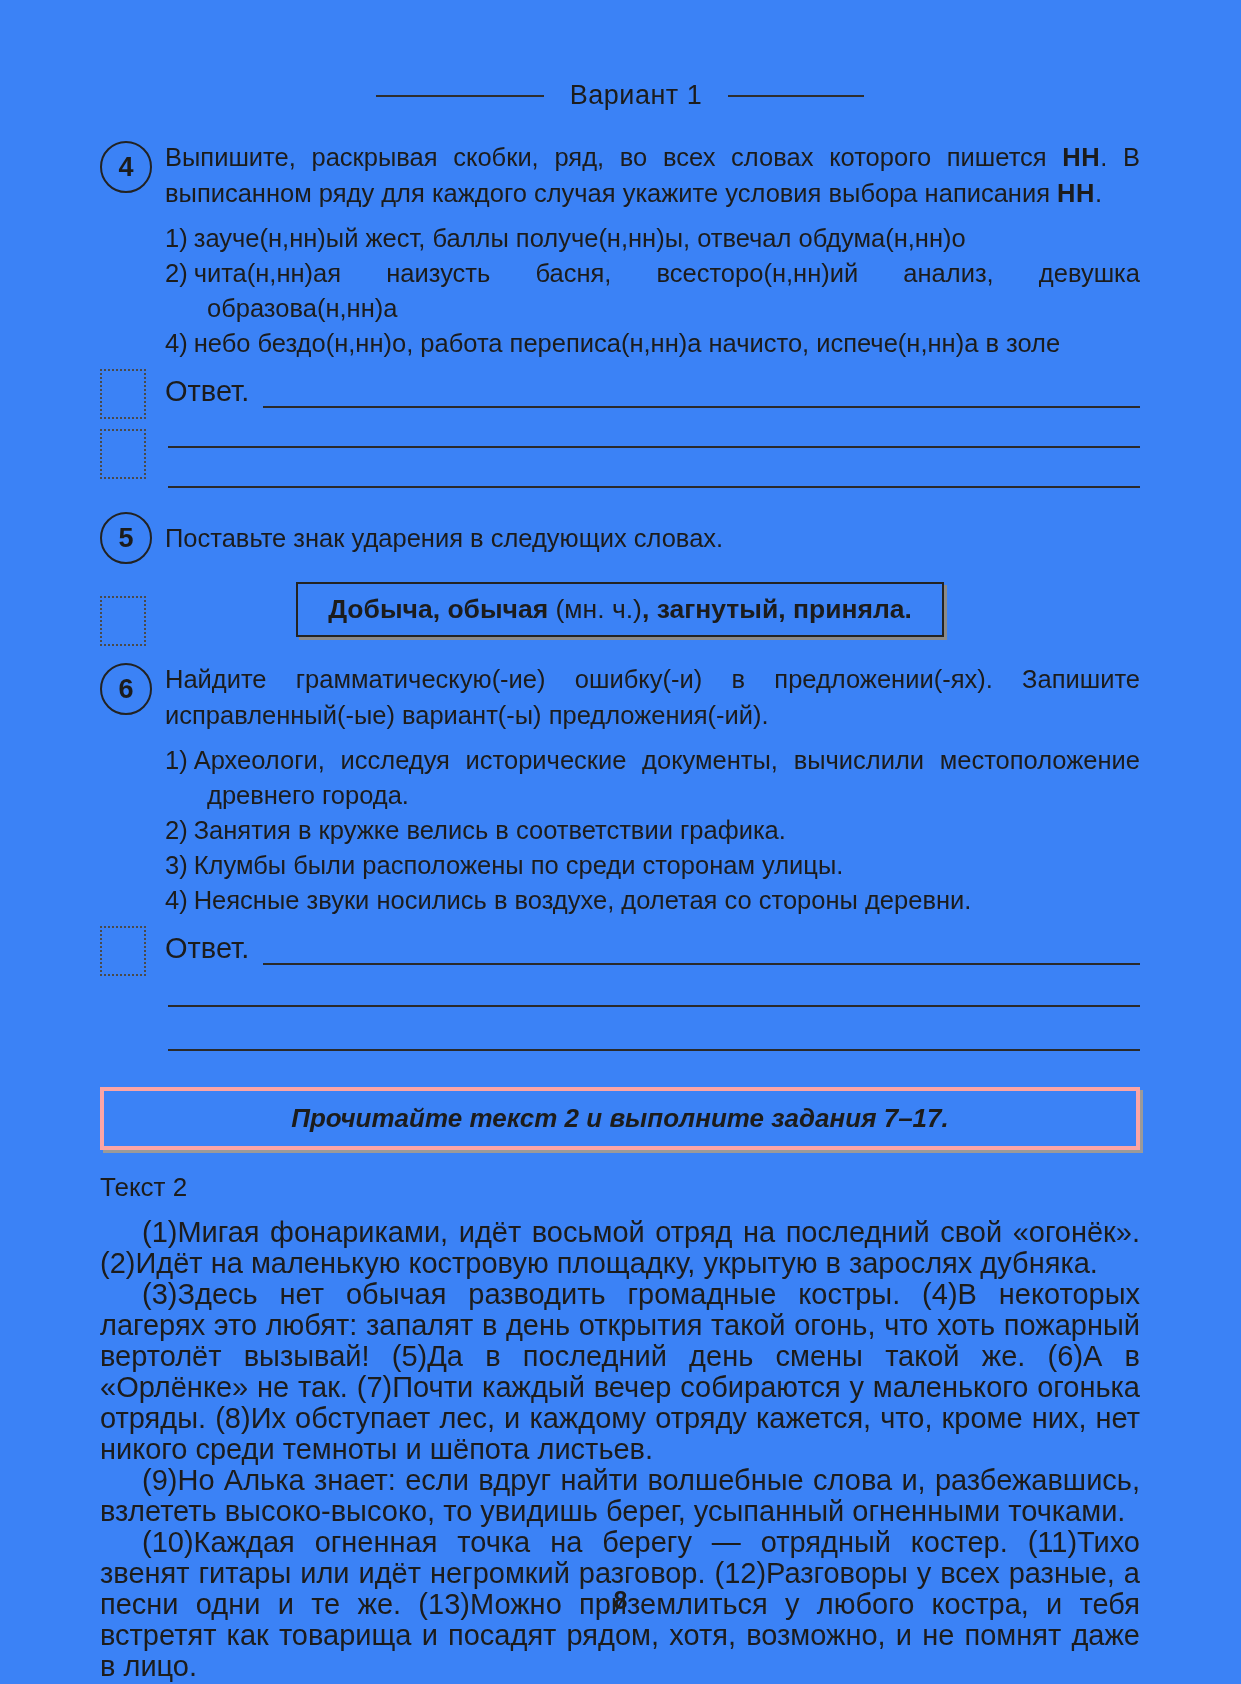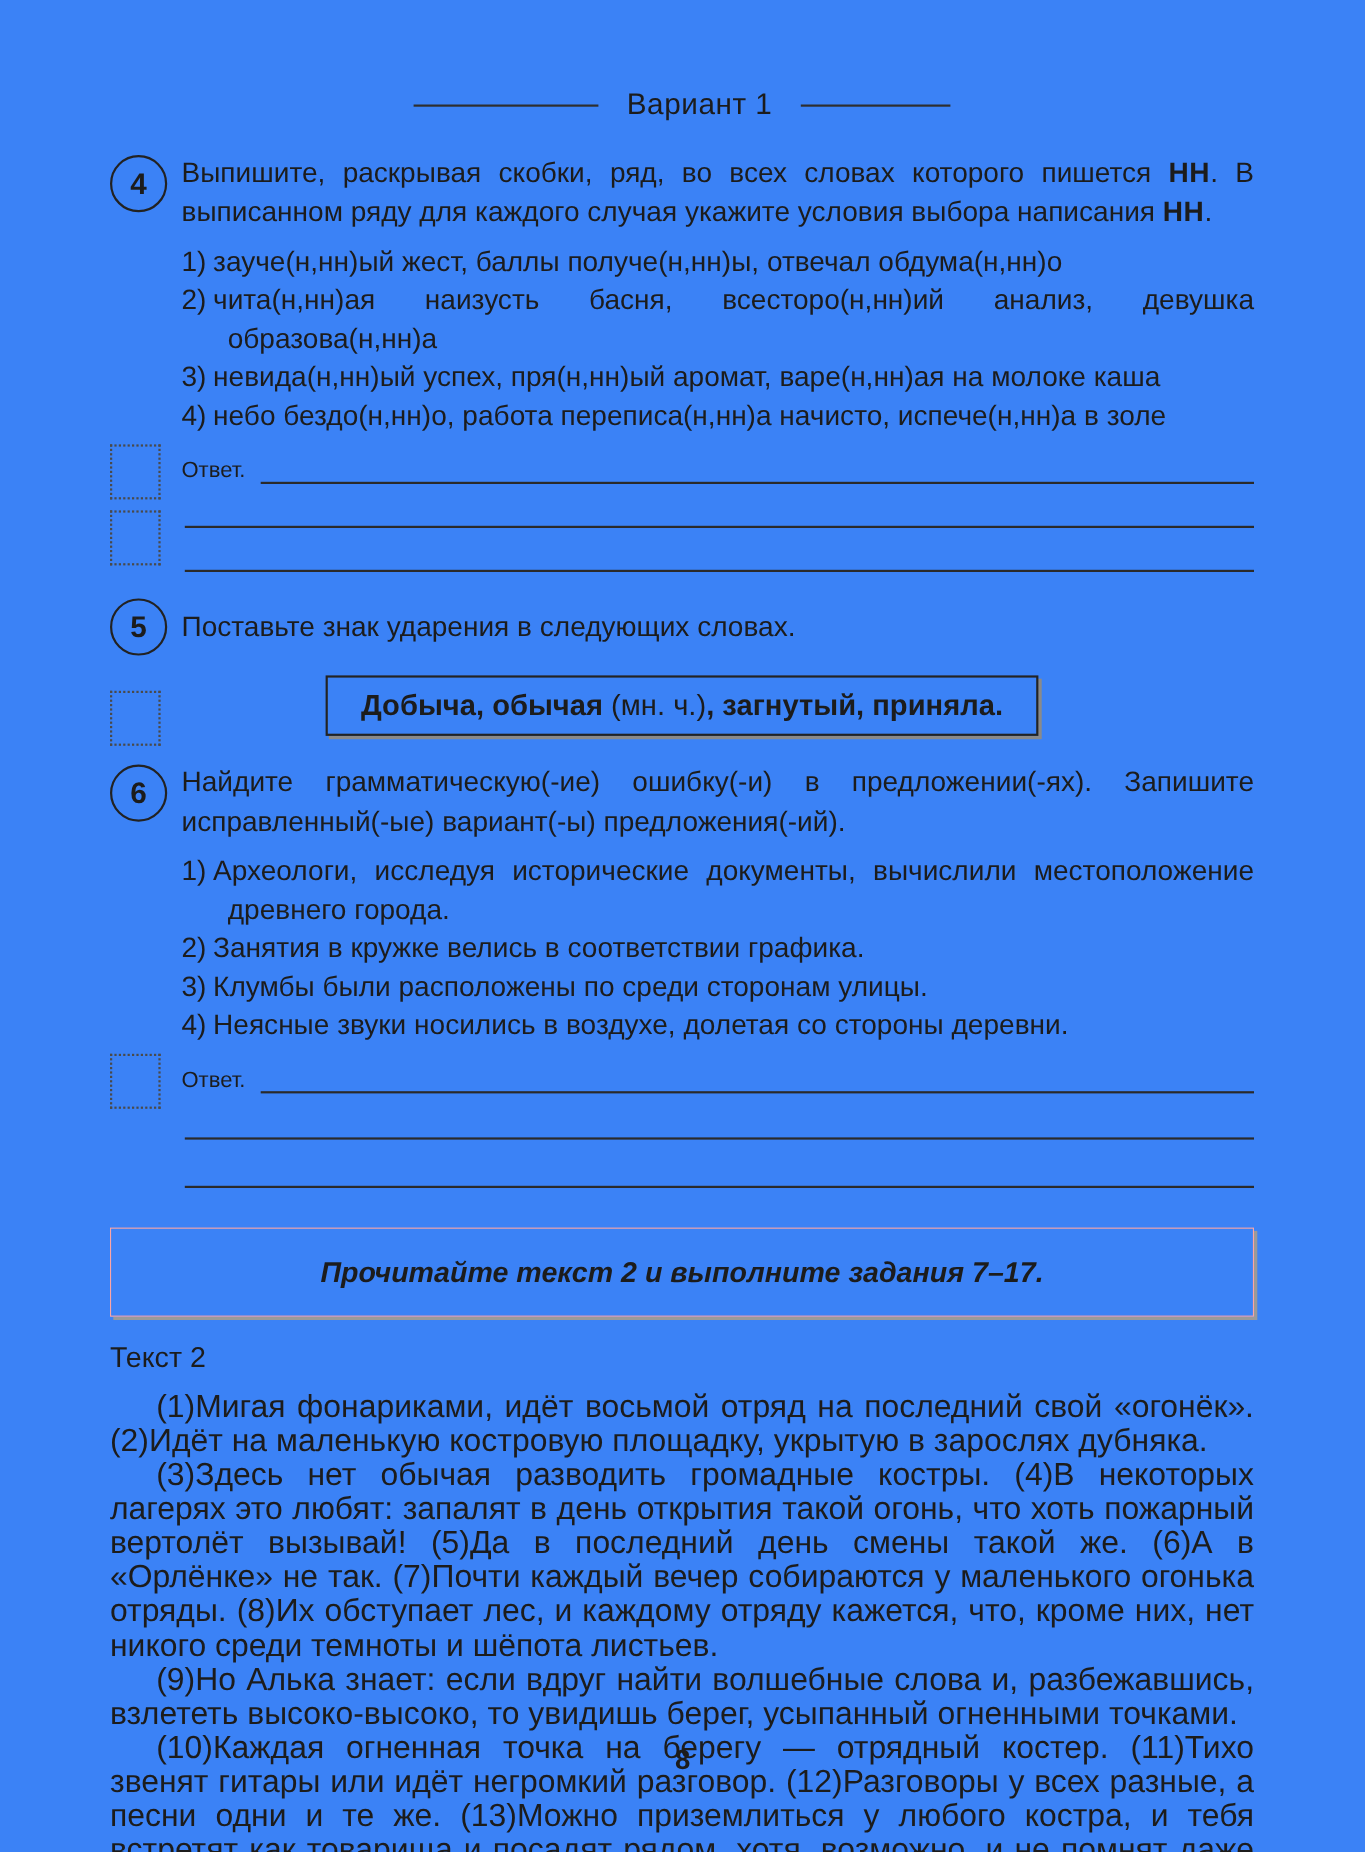--- a/index.html
+++ b/index.html
@@ -31,42 +31,42 @@
   }
   .qtext{flex:1;font-size:25.5px;line-height:36px;text-align:justify;}
   .qtext b{letter-spacing:.5px;}
 
   .qlist{margin:10px 0 0 65px;font-size:25.5px;line-height:35px;}
   .qlist .item{padding-left:42px;text-indent:-42px;text-align:justify;}
   .qlist .num{margin-right:6px;}
 
   
   .answer-block{position:relative;margin-top:14px;}
-  .ans-row{display:flex;align-items:flex-end;margin-left:65px;font-size:20px;}
+  .ans-row{display:flex;align-items:flex-end;margin-left:65px;font-size:29px;}
   .ans-label{white-space:nowrap;}
   .ans-line{flex:1;border-bottom:2px solid #2a2a2a;margin-left:14px;height:28px;}
   .blank-line{margin-left:68px;border-bottom:2px solid #2a2a2a;}
 
   .mbox{
     position:absolute;left:0;width:46px;height:50px;
     border:2.5px dotted #4a4a4a;box-sizing:border-box;
   }
 
   
   .stress-box{
     display:table;margin:18px auto 0;border:2.5px solid #232323;
     box-shadow:3px 3px 0 #8a8a8a;
     padding:10px 30px;font-size:26.5px;white-space:nowrap;
   }
   .stress-box .normal{font-weight:normal;}
 
   
   .instruction-box{
-    margin-top:36px;border:1px solid #fca5a5;box-shadow:3px 3px 0 #9a9a9a;
-    padding:24px 10px;text-align:center;
+    margin-top:36px;border:4px solid #fca5a5;box-shadow:3px 3px 0 #9a9a9a;
+    padding:12px 10px;text-align:center;
     font-size:26px;font-weight:bold;font-style:italic;
     box-sizing:border-box;width:100%;
   }
 
   .text2-title{text-align:left;font-size:26px;margin-top:22px;}
 
   .bodytext{margin-top:14px;font-size:29px;line-height:31px;text-align:justify;}
   .bodytext p{margin:0;text-indent:42px;}
 
   .page-number{position:absolute;left:0;right:0;top:1586px;text-align:center;
@@ -91,21 +91,20 @@
             <span>4</span>
           </div>
         </div>
         <div class="qtext">
           <span>Выпишите, раскрывая скобки, ряд, во всех словах которого пишется </span><b>НН</b><span>. В выписанном ряду для каждого случая укажите условия выбора написания </span><b>НН</b><span>.</span>
         </div>
       </div>
       <div class="qlist">
         <div class="item"><span class="num">1)</span><span>зауче(н,нн)ый жест, баллы получе(н,нн)ы, отвечал обдума(н,нн)о</span></div>
         <div class="item"><span class="num">2)</span><span>чита(н,нн)ая наизусть басня, всесторо(н,нн)ий анализ, девушка образова(н,нн)а</span></div>
-        <div class="item"><span class="num">3)</span><span>невида(н,нн)ый успех, пря(н,нн)ый аромат, варе(н,нн)ая на молоке каша</span></div>
         <div class="item"><span class="num">4)</span><span>небо бездо(н,нн)о, работа переписа(н,нн)а начисто, испече(н,нн)а в золе</span></div>
       </div>
       <div class="answer-block">
         <div class="mbox" style="top:-6px;"></div>
         <div class="mbox" style="top:54px;"></div>
         <div class="ans-row">
           <span class="ans-label">Ответ.</span>
           <div class="ans-line"></div>
         </div>
         <div class="blank-line" style="height:38px;"></div>

